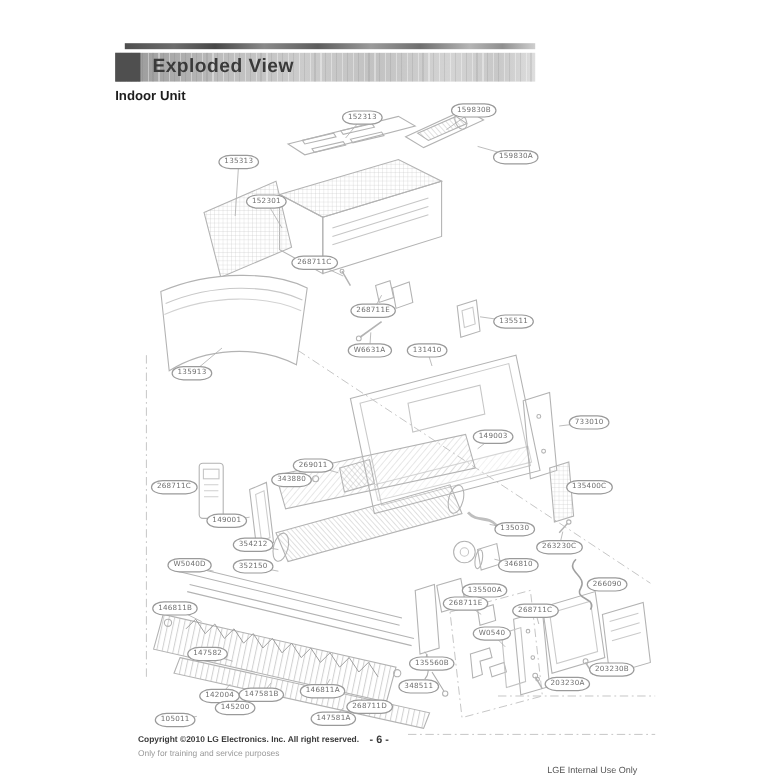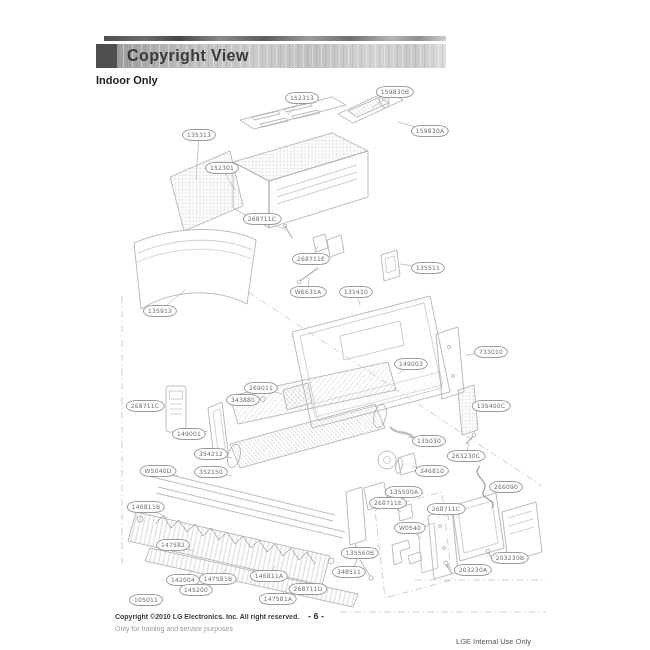--- a/index.html
+++ b/index.html
@@ -42,24 +42,24 @@
   .footer-page{position:absolute;left:308px;top:611px;font-size:9px;font-weight:bold;color:#3a3a3a;}
   .footer-internal{position:absolute;left:456px;top:617px;font-size:7.5px;color:#555555;margin-top:20px;}
 </style>
 </head>
 <body>
 
 <div class="top-strip"></div>
 
 <div class="header-bar">
   <div class="header-square"></div>
-  <h1 class="header-title">Copyright View</h1>
+  <h1 class="header-title">Exploded View</h1>
 </div>
 
-<div class="subtitle">Indoor Only</div>
+<div class="subtitle">Indoor Unit</div>
 
 <svg id="diagram" width="650" height="650" viewBox="0 0 650 650" xmlns="http://www.w3.org/2000/svg">
   <defs>
     <pattern id="grid" width="3.5" height="3.5" patternUnits="userSpaceOnUse">
       <path d="M0 0H3.5M0 0V3.5" stroke="#c9c9c9" stroke-width="0.5" fill="none"></path>
     </pattern>
     <pattern id="diagA" width="4" height="4" patternUnits="userSpaceOnUse" patternTransform="rotate(40)">
       <path d="M0 0V4" stroke="#bcbcbc" stroke-width="0.6"></path>
     </pattern>
     <pattern id="diagB" width="3.2" height="3.2" patternUnits="userSpaceOnUse" patternTransform="rotate(-42)">

